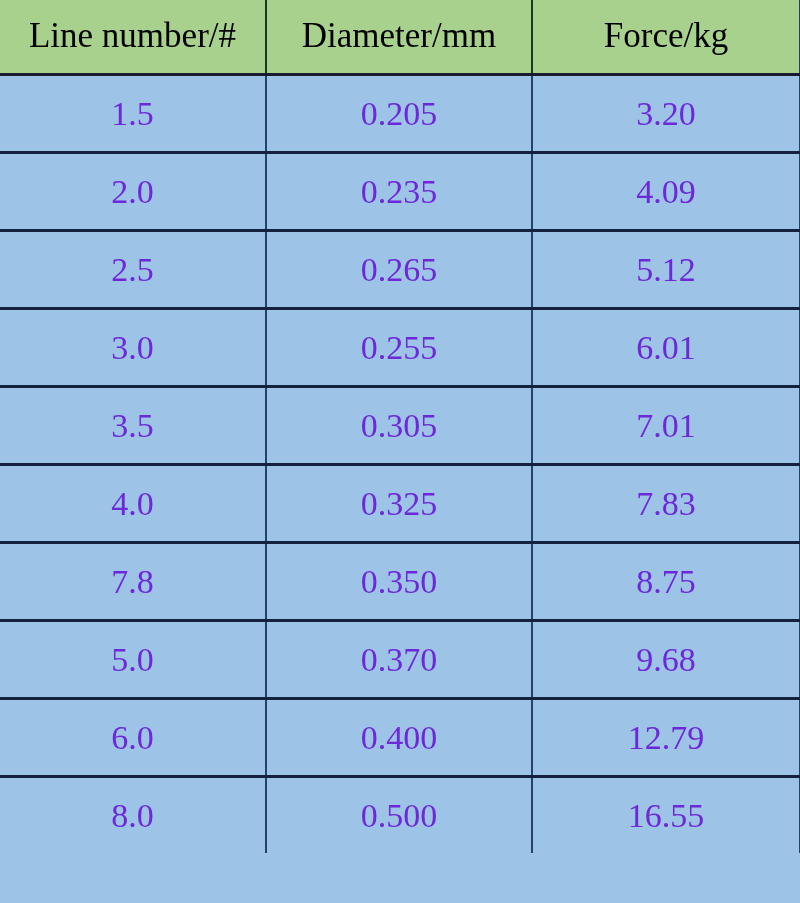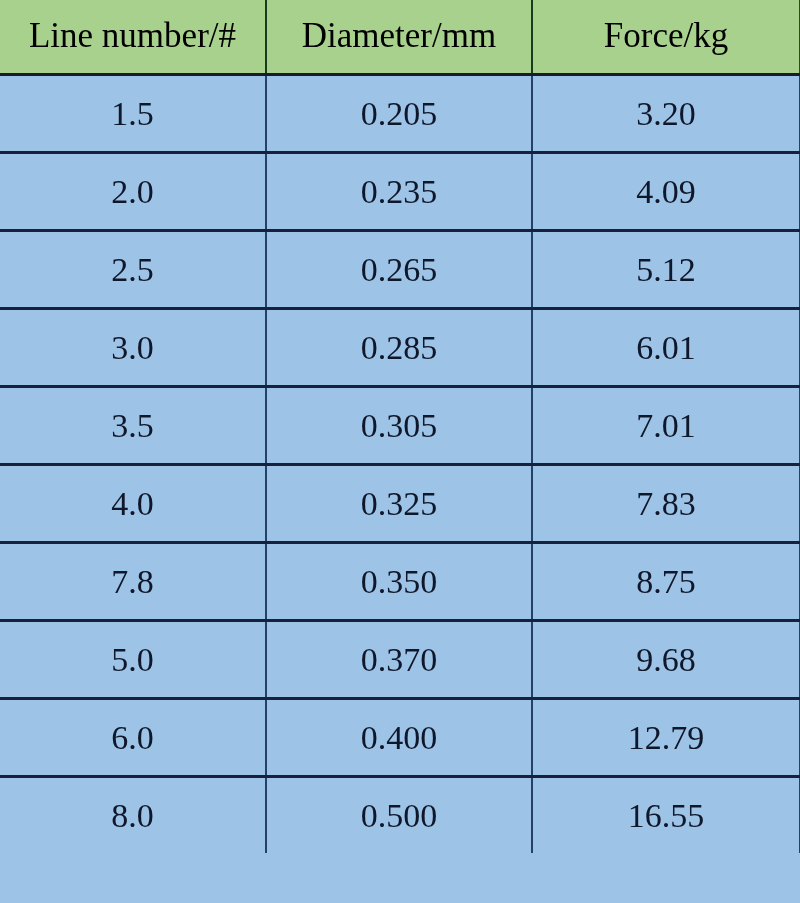--- a/index.html
+++ b/index.html
@@ -48,21 +48,21 @@
 
   
   .spec-table tbody td {
     background: #9DC3E6;
     height: 75px;
     padding: 0 4px;
     text-align: center;
     vertical-align: middle;
     font-size: 34px;
     line-height: 1.05;
-    color: #0f172a;
+    color: #6d28d9;
     border-bottom: 3px solid #16213e;
     border-right: 2px solid #24406b;
     white-space: nowrap;
   }
   .spec-table tbody tr:last-child td {
     border-bottom: none;
   }
   .spec-table tbody td.last-col {
     border-right: 2px solid #24406b;
   }
@@ -94,21 +94,21 @@
       <td>0.235</td>
       <td class="last-col">4.09</td>
     </tr>
     <tr>
       <td>2.5</td>
       <td>0.265</td>
       <td class="last-col">5.12</td>
     </tr>
     <tr>
       <td>3.0</td>
-      <td>0.285</td>
+      <td>0.255</td>
       <td class="last-col">6.01</td>
     </tr>
     <tr>
       <td>3.5</td>
       <td>0.305</td>
       <td class="last-col">7.01</td>
     </tr>
     <tr>
       <td>4.0</td>
       <td>0.325</td>

